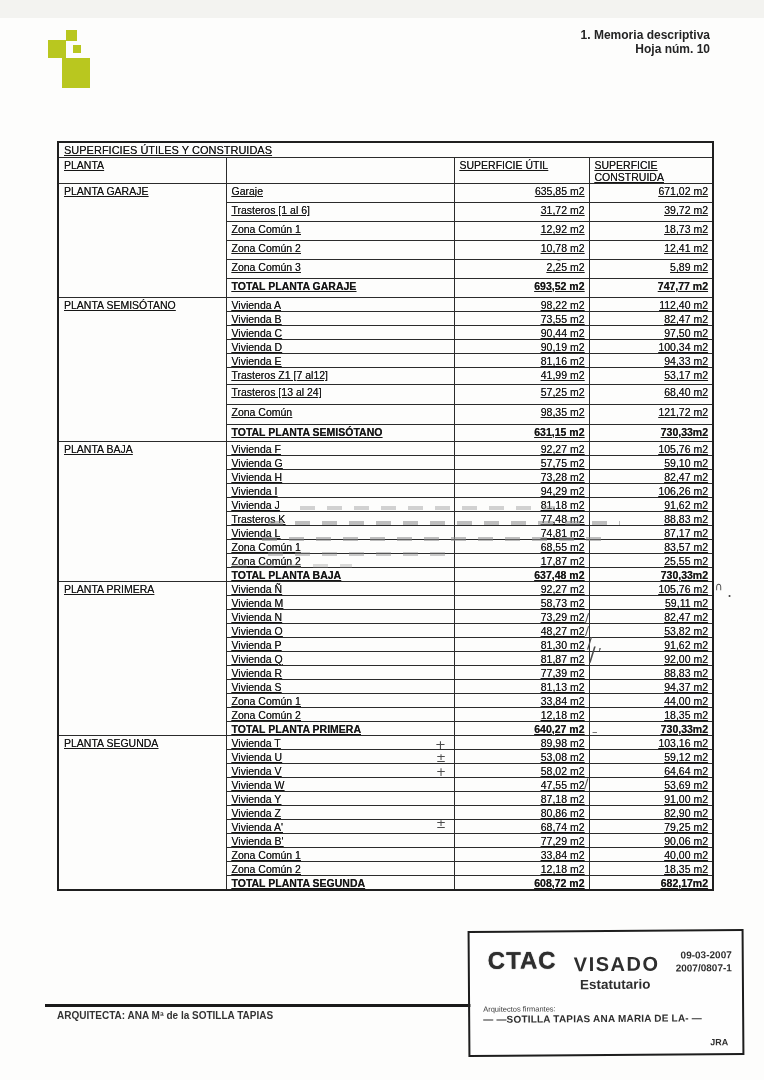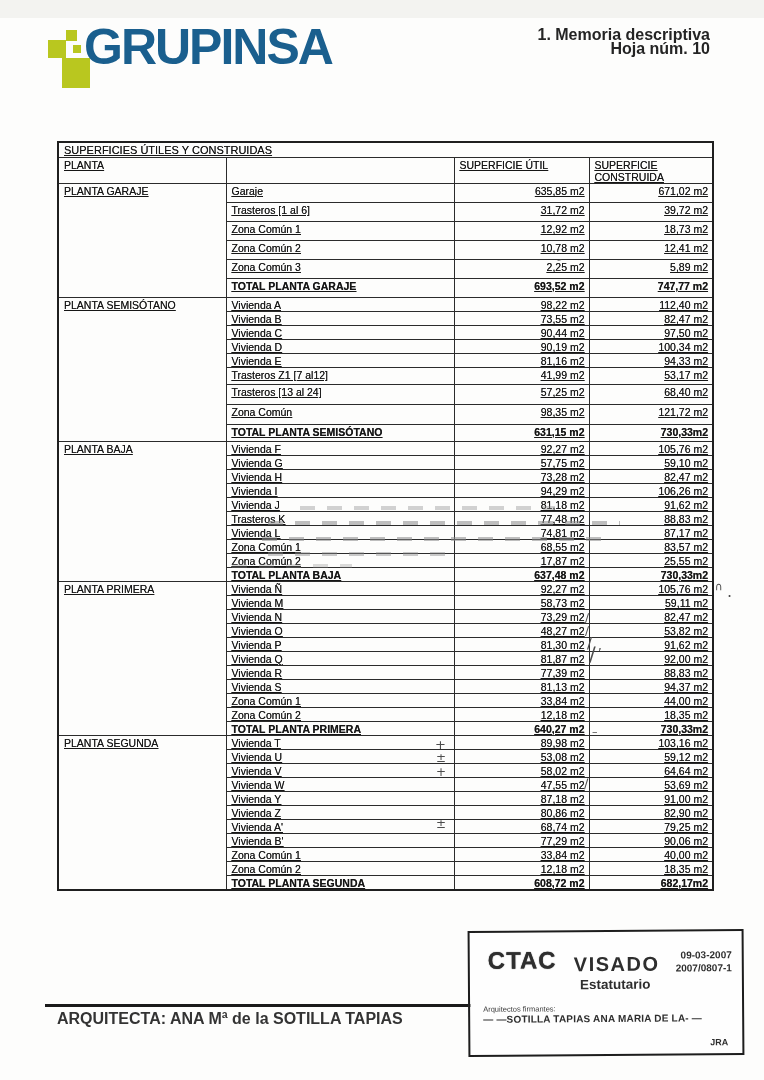--- a/index.html
+++ b/index.html
@@ -11,21 +11,21 @@
   .logo{position:absolute;left:44px;top:26px;width:400px;height:105px;}
   .sq{position:absolute;background:#b9c71f;}
   .sq1{left:22px;top:4px;width:11px;height:11px;}
   .sq2{left:4px;top:14px;width:18px;height:18px;}
   .sq3{left:29px;top:19px;width:8px;height:8px;}
   .sq4{left:18px;top:32px;width:28px;height:30px;}
   .logo-text{position:absolute;left:40px;top:-8px;font-size:50px;font-weight:700;
              letter-spacing:-2px;color:#1a5f8e;}
   .logo-sub{position:absolute;left:0;top:52px;width:388px;text-align:right;
             font-size:37px;color:#b9c71f;font-weight:400;letter-spacing:0px;}
-  .doc-ref{position:absolute;right:54px;top:28px;text-align:right;font-size:16px;
+  .doc-ref{position:absolute;right:54px;top:28px;text-align:right;font-size:12px;
            font-weight:700;line-height:14px;color:#242424;}
 
   
   .tbl-wrap{position:absolute;left:57px;top:141px;}
   table.surfaces{border-collapse:collapse;table-layout:fixed;width:655px;
                  font-size:10.5px;color:#161616;text-decoration:underline;}
   table.surfaces td{border:1px solid #2b2b2b;padding:1px 4px 0 5px;vertical-align:top;
                     line-height:12px;text-shadow:0 0 .5px #444;overflow:hidden;white-space:nowrap;}
   table.surfaces{border:2px solid #1f1f1f;}
   td.title-cell{font-size:11px;height:13px;}
@@ -68,36 +68,35 @@
   .stamp-dates{position:absolute;right:10px;top:17px;width:85px;text-align:right;
                font-size:10px;font-weight:700;line-height:13px;}
   .stamp-signers-label{position:absolute;left:13px;top:72px;font-size:7.5px;color:#3c3c3c;}
   .stamp-signer{position:absolute;left:13px;top:81px;font-size:10px;font-weight:700;
                 letter-spacing:.2px;}
   .stamp-initials{position:absolute;right:14px;bottom:6px;font-size:9px;font-weight:700;}
   .stamp-lead-line{position:absolute;left:45px;top:1004px;width:426px;height:2.5px;
                    background:#1a1a1a;}
 
   
-  .footer-architect{position:absolute;left:57px;top:1010px;font-size:16px;font-weight:700;color:#333;text-align:center;}
+  .footer-architect{position:absolute;left:57px;top:1010px;font-size:10px;font-weight:700;color:#333;text-align:center;}
   .footer-situation{position:absolute;left:57px;top:1038px;font-size:11px;font-weight:700;color:#3a3a3a;}
   .footer-date{position:absolute;left:57px;top:1097px;font-size:16px;font-weight:700;color:#3a3a3a;}
 </style>
 </head>
 <body>
 
 <div class="page">
   <div class="scan-top-band"></div>
 
   <div class="logo">
     <span class="sq sq1"></span>
     <span class="sq sq2"></span>
     <span class="sq sq3"></span>
     <span class="sq sq4"></span>
-    <div class="logo-text">GRUPINSA</div>
   </div>
   <div class="doc-ref">
     <div>1. Memoria descriptiva</div>
     <div>Hoja núm. 10</div>
   </div>
 
   <div class="tbl-wrap">
     <table class="surfaces">
       <colgroup>
           <col style="width:168px">

